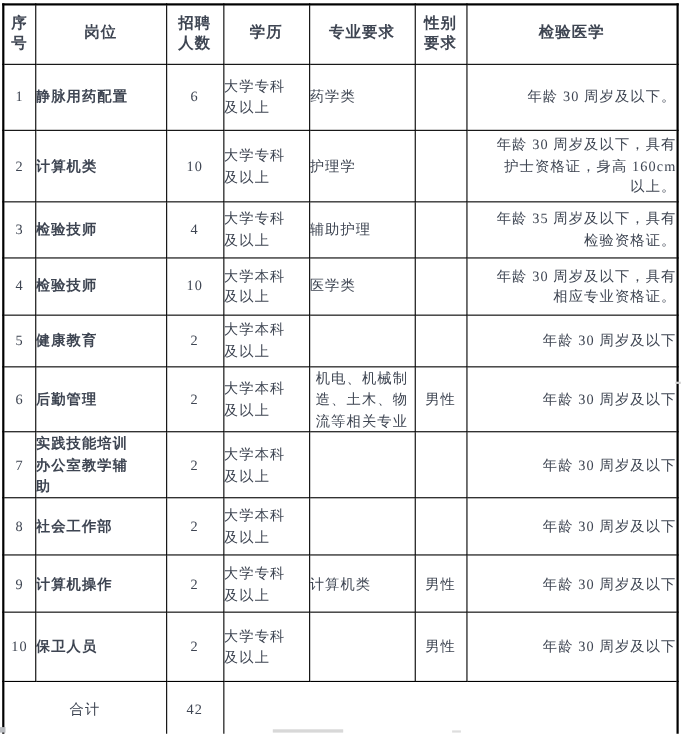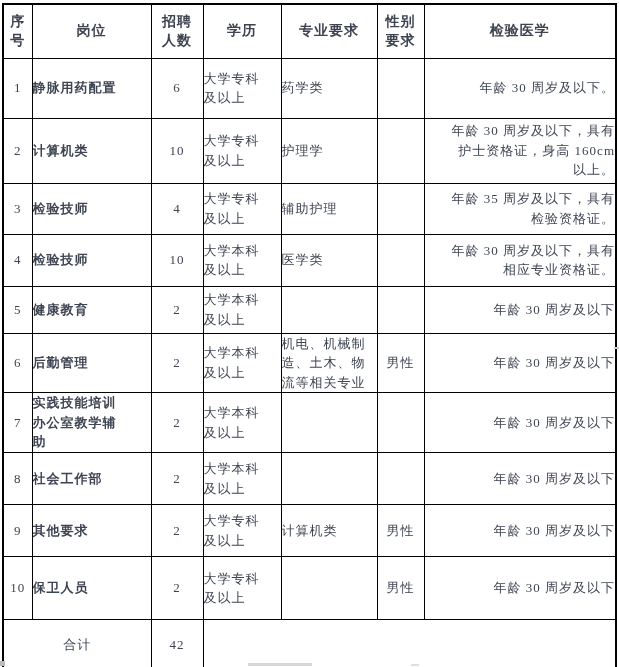--- a/index.html
+++ b/index.html
@@ -40,21 +40,21 @@
   }
   .c-index, .c-count, .c-gender { text-align: center; }
   .c-pos   { padding-left: 6px;  letter-spacing: 2.5px; font-weight: bold; }
   .c-edu   { padding-left: 8px; }
   .c-major { padding-left: 5px; }
   .c-other { padding-left: 7px; padding-right: 2px; text-align: right; }
   .small-major {
     font-size: 11.5px;
     line-height: 1.32;
     letter-spacing: 0.5px;
-    padding-left: 2px; padding-right: 2px;
+    padding-left: 2px; padding-right: 2px; text-align: center;
   }
   .footer-label { text-align: center; letter-spacing: 2px; }
 
   
   .artifact { position: absolute; }
   .artifact-corner { left: 0px;  top: 661px; width: 5px;  height: 5px; background: #b9bcc0; }
   .artifact-dash-1 { left: 248px; top: 663px; width: 64px; height: 3px; background: #d8d8d8; }
   .artifact-dash-2 { left: 411px; top: 664px; width: 8px;  height: 2px; background: #dedede; }
   .artifact-tick   { left: 614px; top: 347px; width: 5px;  height: 2px; background: #cfcfcf; }
 </style>
@@ -177,21 +177,21 @@
     <td class="c-count">2</td>
     <td class="c-edu">大学本科
 及以上</td>
     <td class="c-major"></td>
     <td class="c-gender"></td>
     <td class="c-other">年龄 30 周岁及以下</td>
   </tr>
 
   <tr style="height:52px">
     <td class="c-index">9</td>
-    <td class="c-pos">其他要求</td>
+    <td class="c-pos">计算机操作</td>
     <td class="c-count">2</td>
     <td class="c-edu">大学专科
 及以上</td>
     <td class="c-major">计算机类</td>
     <td class="c-gender">男性</td>
     <td class="c-other">年龄 30 周岁及以下</td>
   </tr>
 
   <tr style="height:63px">
     <td class="c-index">10</td>

